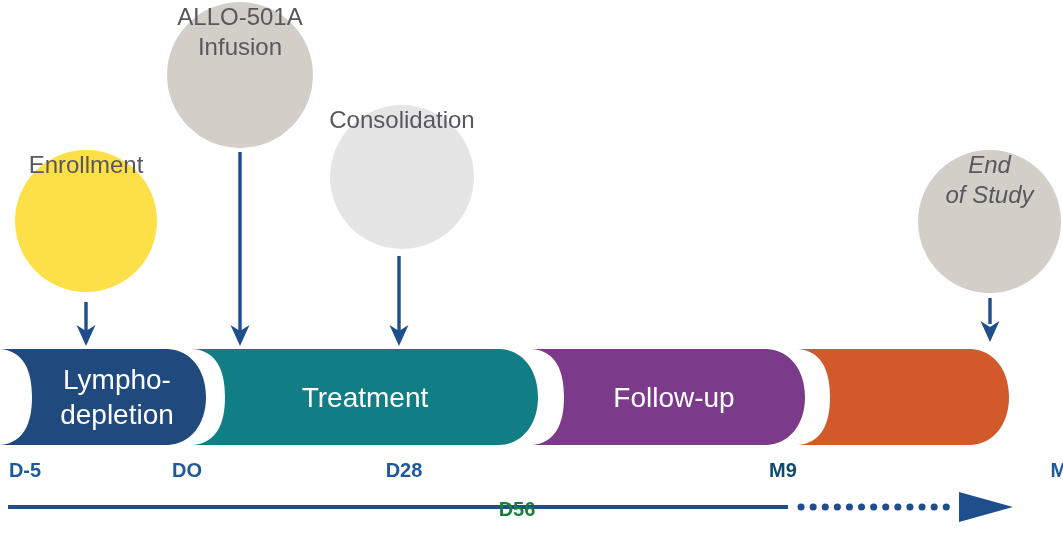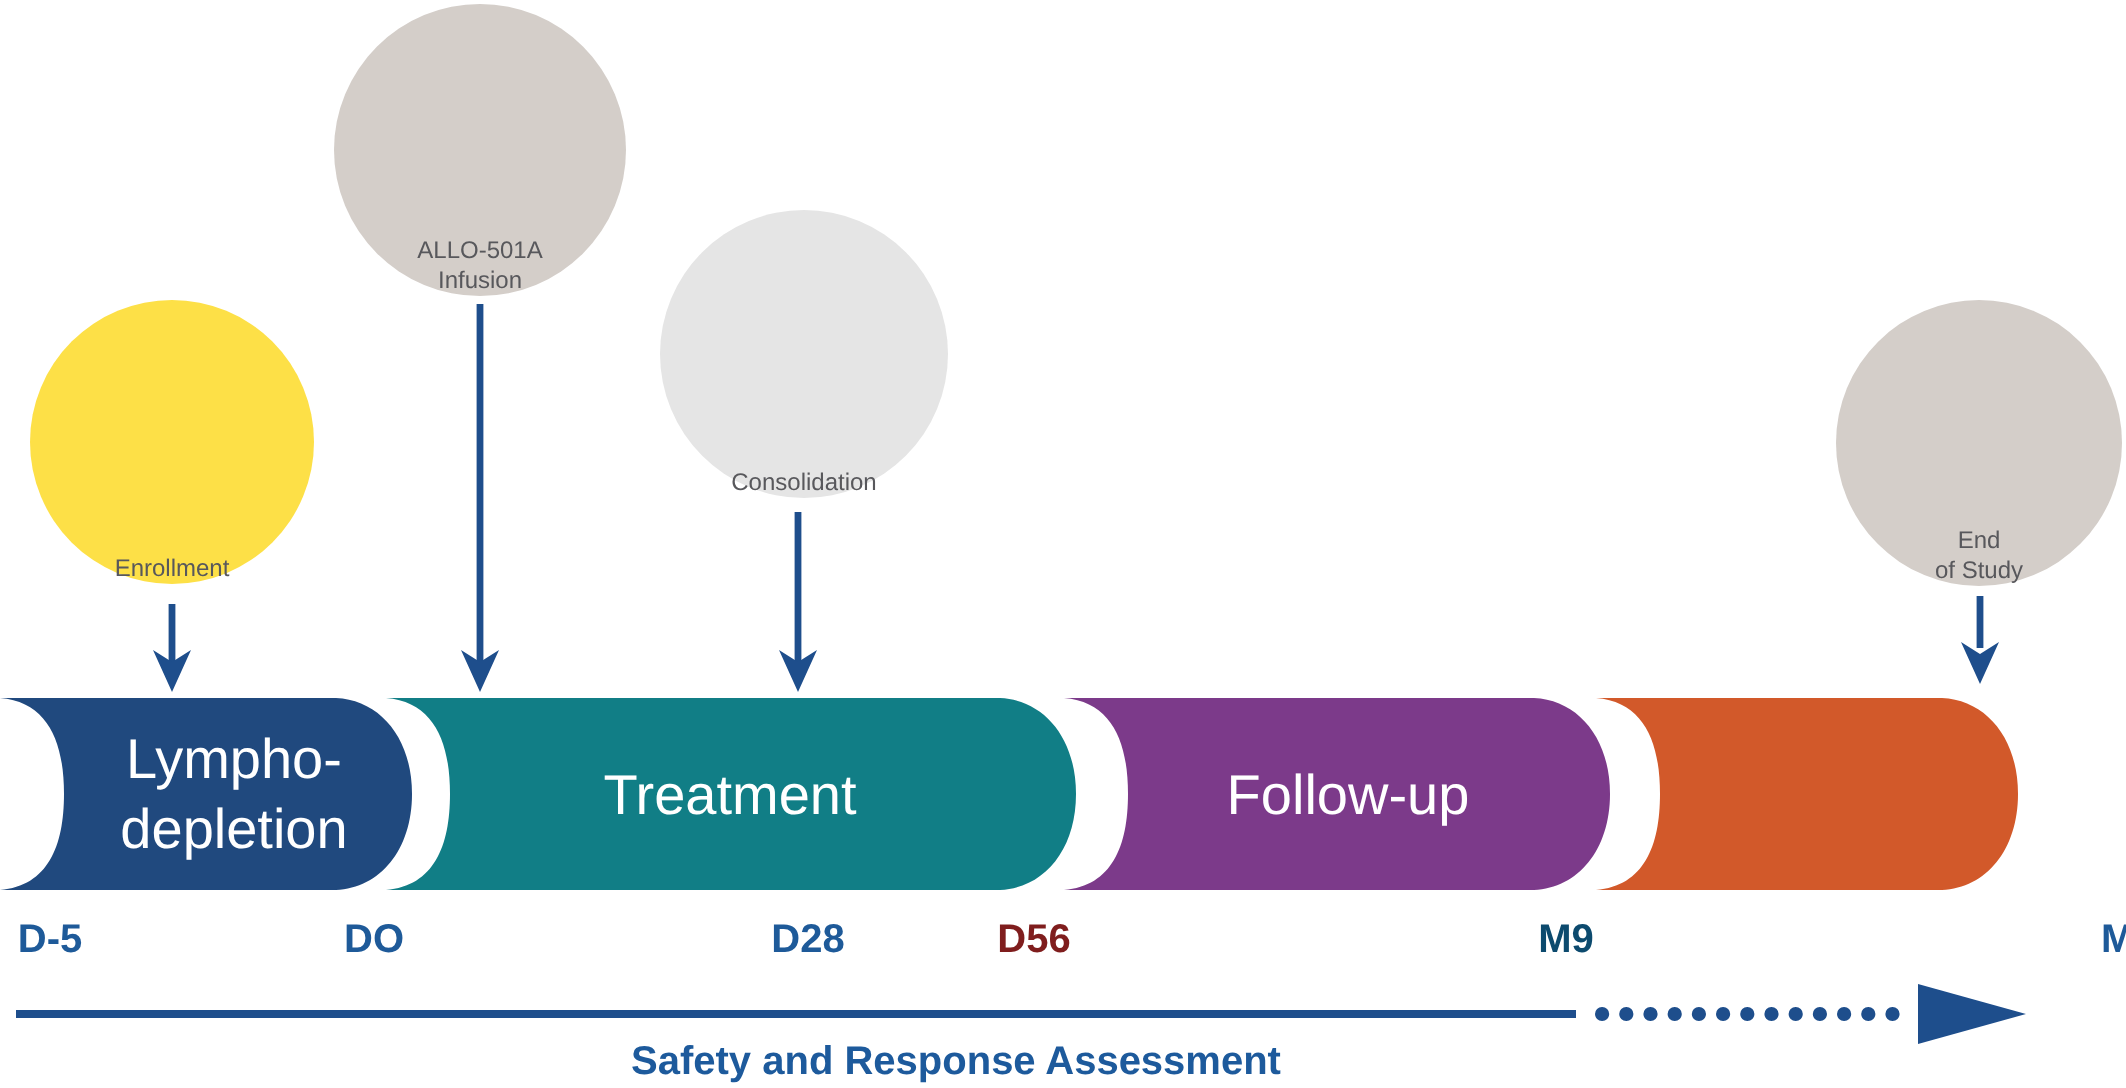--- a/index.html
+++ b/index.html
@@ -6,28 +6,28 @@
   .canvas{
     position:relative;
     width:1063px;height:544px;
     background:#ffffff;
     font-family:"Liberation Sans", sans-serif;
     overflow:hidden;
   }
   .layer{position:absolute;left:0;top:0;width:1063px;height:544px;}
   .circle{
     position:absolute;border-radius:50%;
-    display:flex;align-items:flex-end;justify-content:center;
-    text-align:center;font-size:12px;line-height:1.25;
+    display:flex;align-items:flex-start;justify-content:center;
+    text-align:center;font-size:24px;line-height:1.25;
     white-space:pre-line;
   }
   .c-enrollment{left:15px;top:150px;width:142px;height:142px;}
   .c-allo{left:167px;top:2px;width:146px;height:146px;}
   .c-consolidation{left:330px;top:105px;width:144px;height:144px;}
-  .c-end{left:918px;top:150px;width:143px;height:143px;}
+  .c-end{left:918px;top:150px;width:143px;height:143px;font-style:italic;}
   .stage-label{
     position:absolute;top:349px;height:96px;
     display:flex;align-items:center;justify-content:center;
     text-align:center;font-size:28px;line-height:1.25;
     white-space:pre-line;
   }
   .s-lympho{left:27px;width:180px;}
   .s-treatment{left:265px;width:200px;}
   .s-followup{left:574px;width:200px;}
   .s-longterm{left:803px;width:200px;font-size:26px;line-height:1.18;}
@@ -94,19 +94,18 @@
   </div>
 
   <div class="stage-label s-treatment" style="color: rgb(255, 255, 255);">Treatment</div>
   <div class="stage-label s-lympho" style="color: rgb(255, 255, 255);">Lympho-
 depletion</div>
   <div class="stage-label s-followup" style="color: rgb(255, 255, 255);">Follow-up</div>
 
   <div class="tick t1" style="color: rgb(30, 90, 153);">D-5</div>
   <div class="tick t2" style="color: rgb(30, 90, 153);">DO</div>
   <div class="tick t3" style="color: rgb(30, 90, 153);">D28</div>
-  <div class="tick t4" style="color: #7f1d1d;">D56</div>
+  <div class="tick t4" style="color: #15803d; margin-top: 39px;">D56</div>
   <div class="tick t5" style="color: #0c4a6e;">M9</div>
   <div class="tick t6" style="color: rgb(30, 90, 153);">M36</div>
 
-  <div class="assessment" style="color: rgb(29, 90, 156);">Safety and Response Assessment</div>
 
 </div>
 
 </body></html>

